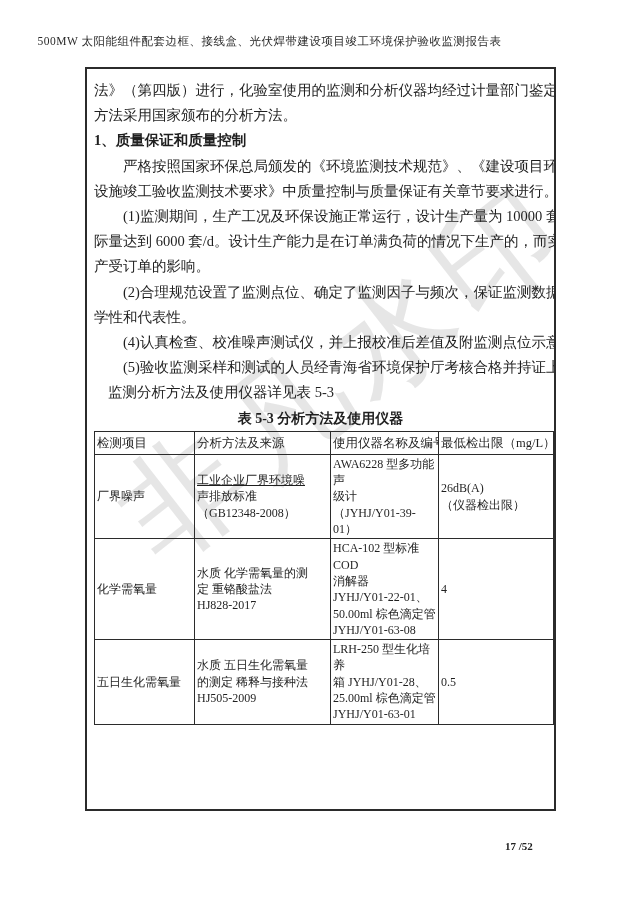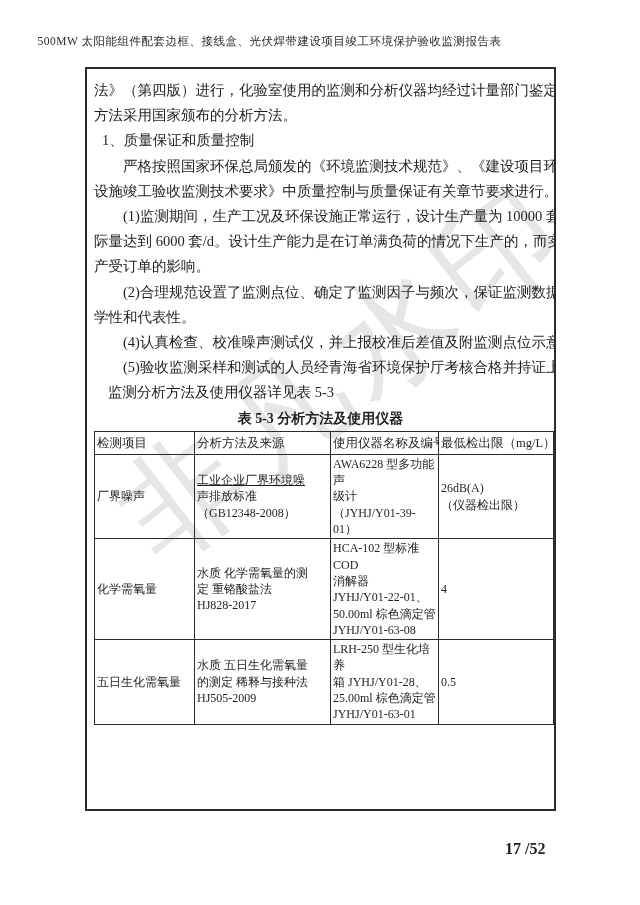--- a/index.html
+++ b/index.html
@@ -25,40 +25,40 @@
     position: absolute; left: 85px; top: 67px; width: 471px; height: 744px;
     border: 2px solid #2b2b2b; overflow: hidden; z-index: 1;
     padding: 9px 7px 0 7px; background: transparent;
   }
   .ln {
     font-size: 14.5px; line-height: 25.2px; white-space: nowrap;
     color: #1f1f1f;
   }
   .ln.indent { padding-left: 29px; }
   .ln.indent1 { padding-left: 14px; }
-  .ln.heading { font-weight: normal; margin-left: 8px; }
+  .ln.heading { font-weight: bold; }
   .ln.caption { font-weight: bold; text-align: center; font-size: 14px; }
   table.analysis {
     border-collapse: collapse; table-layout: fixed; width: 459px;
     margin: 0 auto; border: 1.5px solid #2b2b2b;
   }
   table.analysis td {
     border: 1px solid #2b2b2b; vertical-align: middle;
     font-size: 12px; line-height: 16.3px; padding: 1px 2px;
     white-space: pre-line; overflow: hidden;
   }
   tr.hdr td { font-size: 12.5px; height: 23px; white-space: nowrap; }
   tr.r1 td { height: 54px; }
   tr.r2 td { height: 60px; }
   tr.r3 td { height: 94px; }
   tr.r4 td { height: 68px; }
   .uline { text-decoration: underline; }
   .page-footer {
     position: absolute; left: 505px; top: 840px; z-index: 1;
-    font-size: 16px; font-weight: bold; color: #1f1f1f;
+    font-size: 11px; font-weight: bold; color: #1f1f1f;
   }
 </style>
 </head>
 <body>
 
 <div class="page-header">500MW 太阳能组件配套边框、接线盒、光伏焊带建设项目竣工环境保护验收监测报告表</div>
 
 <div class="watermark">非凡水印</div>
 
 <div class="content-box">

